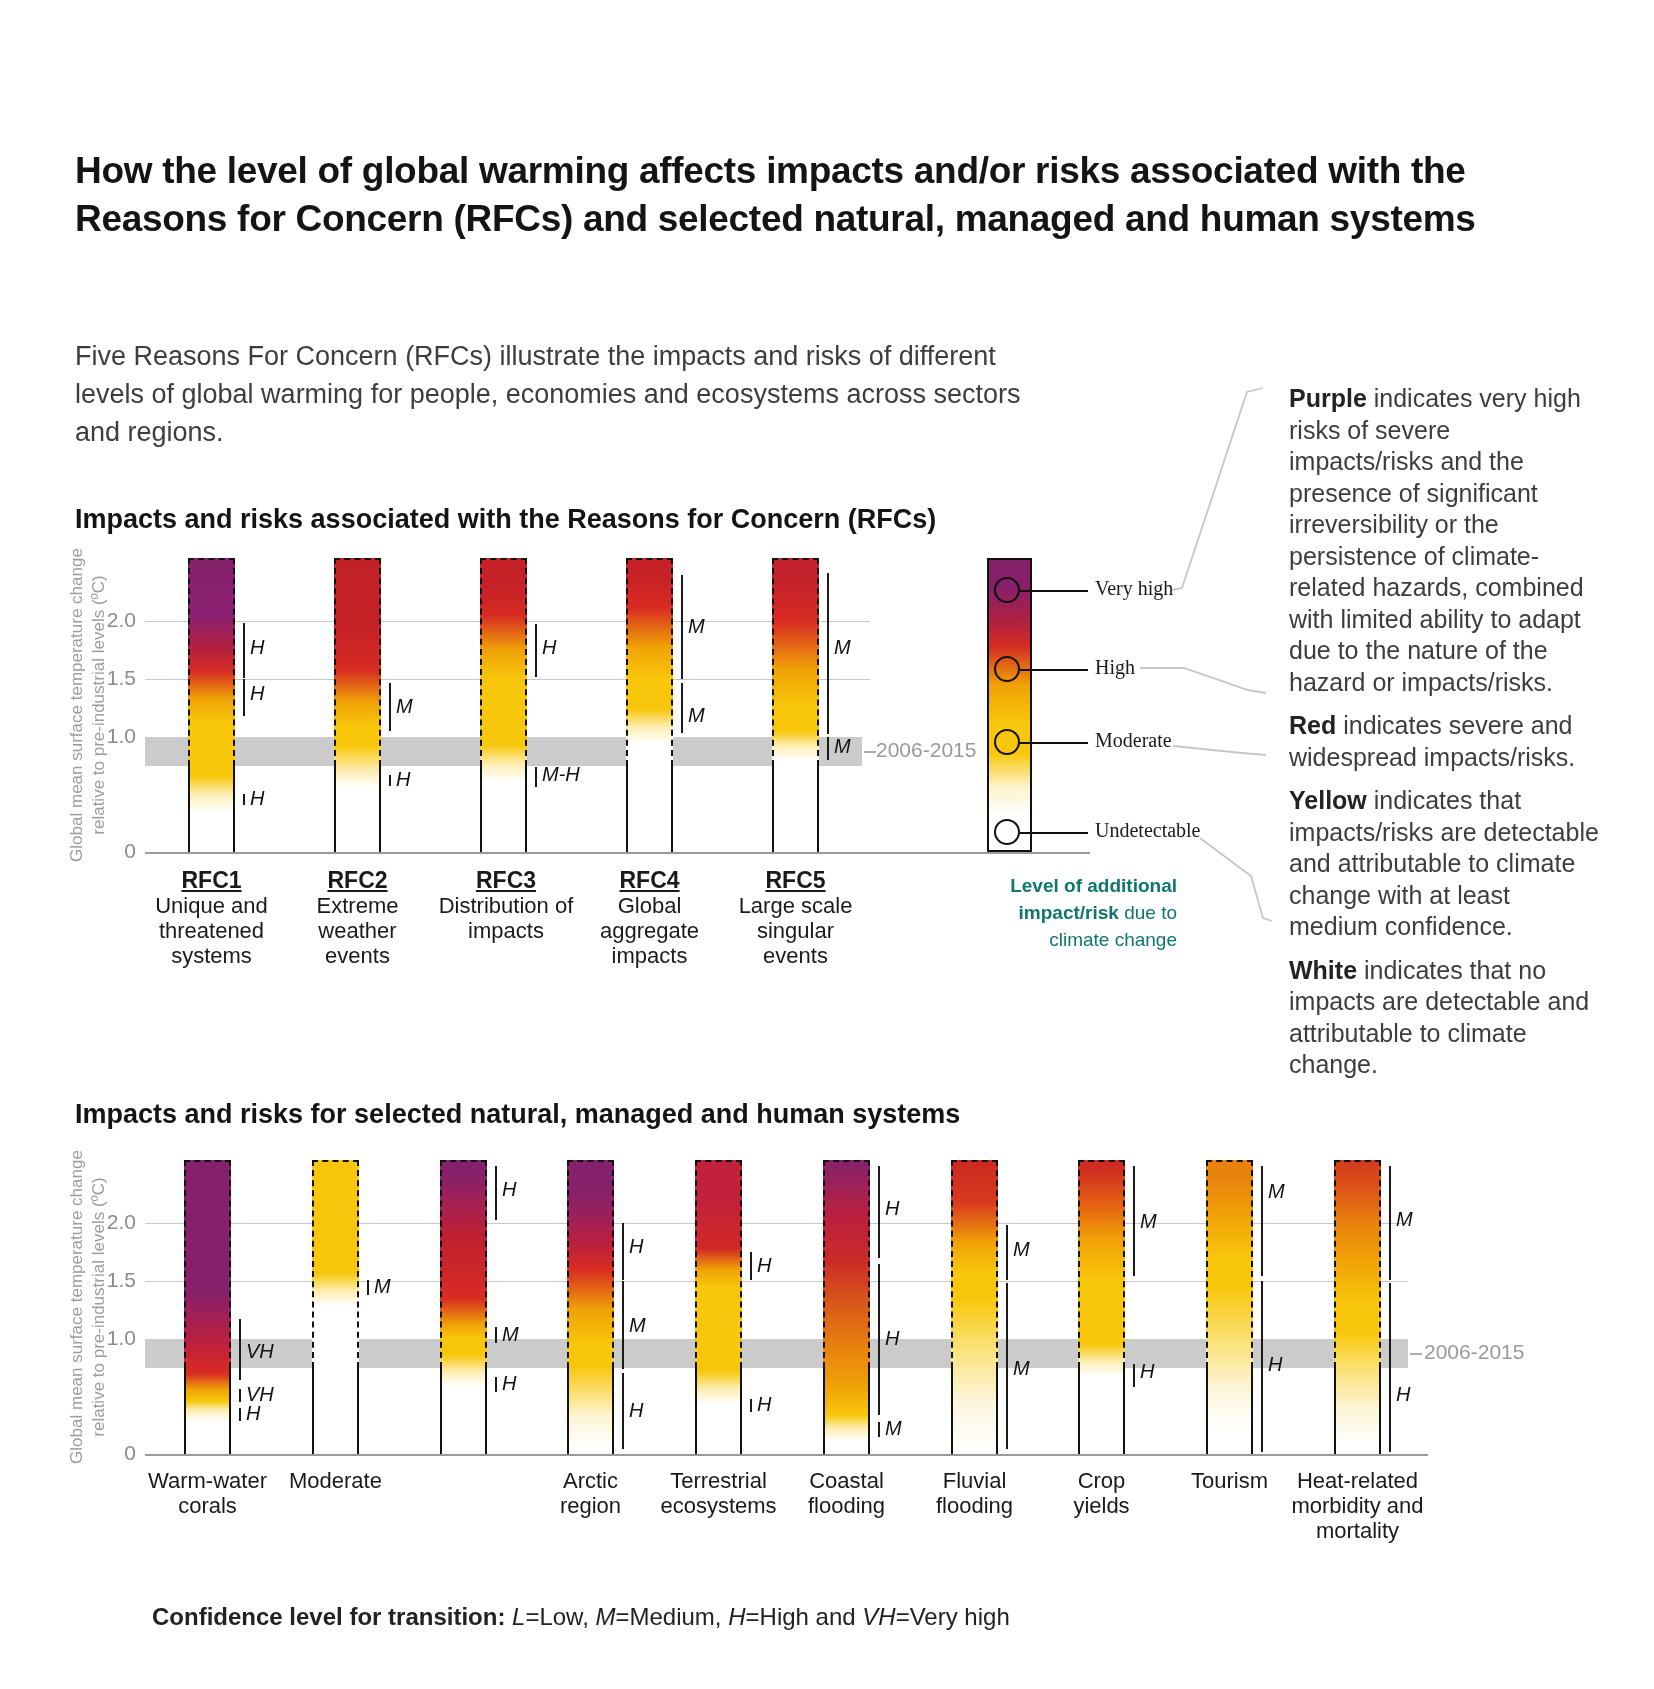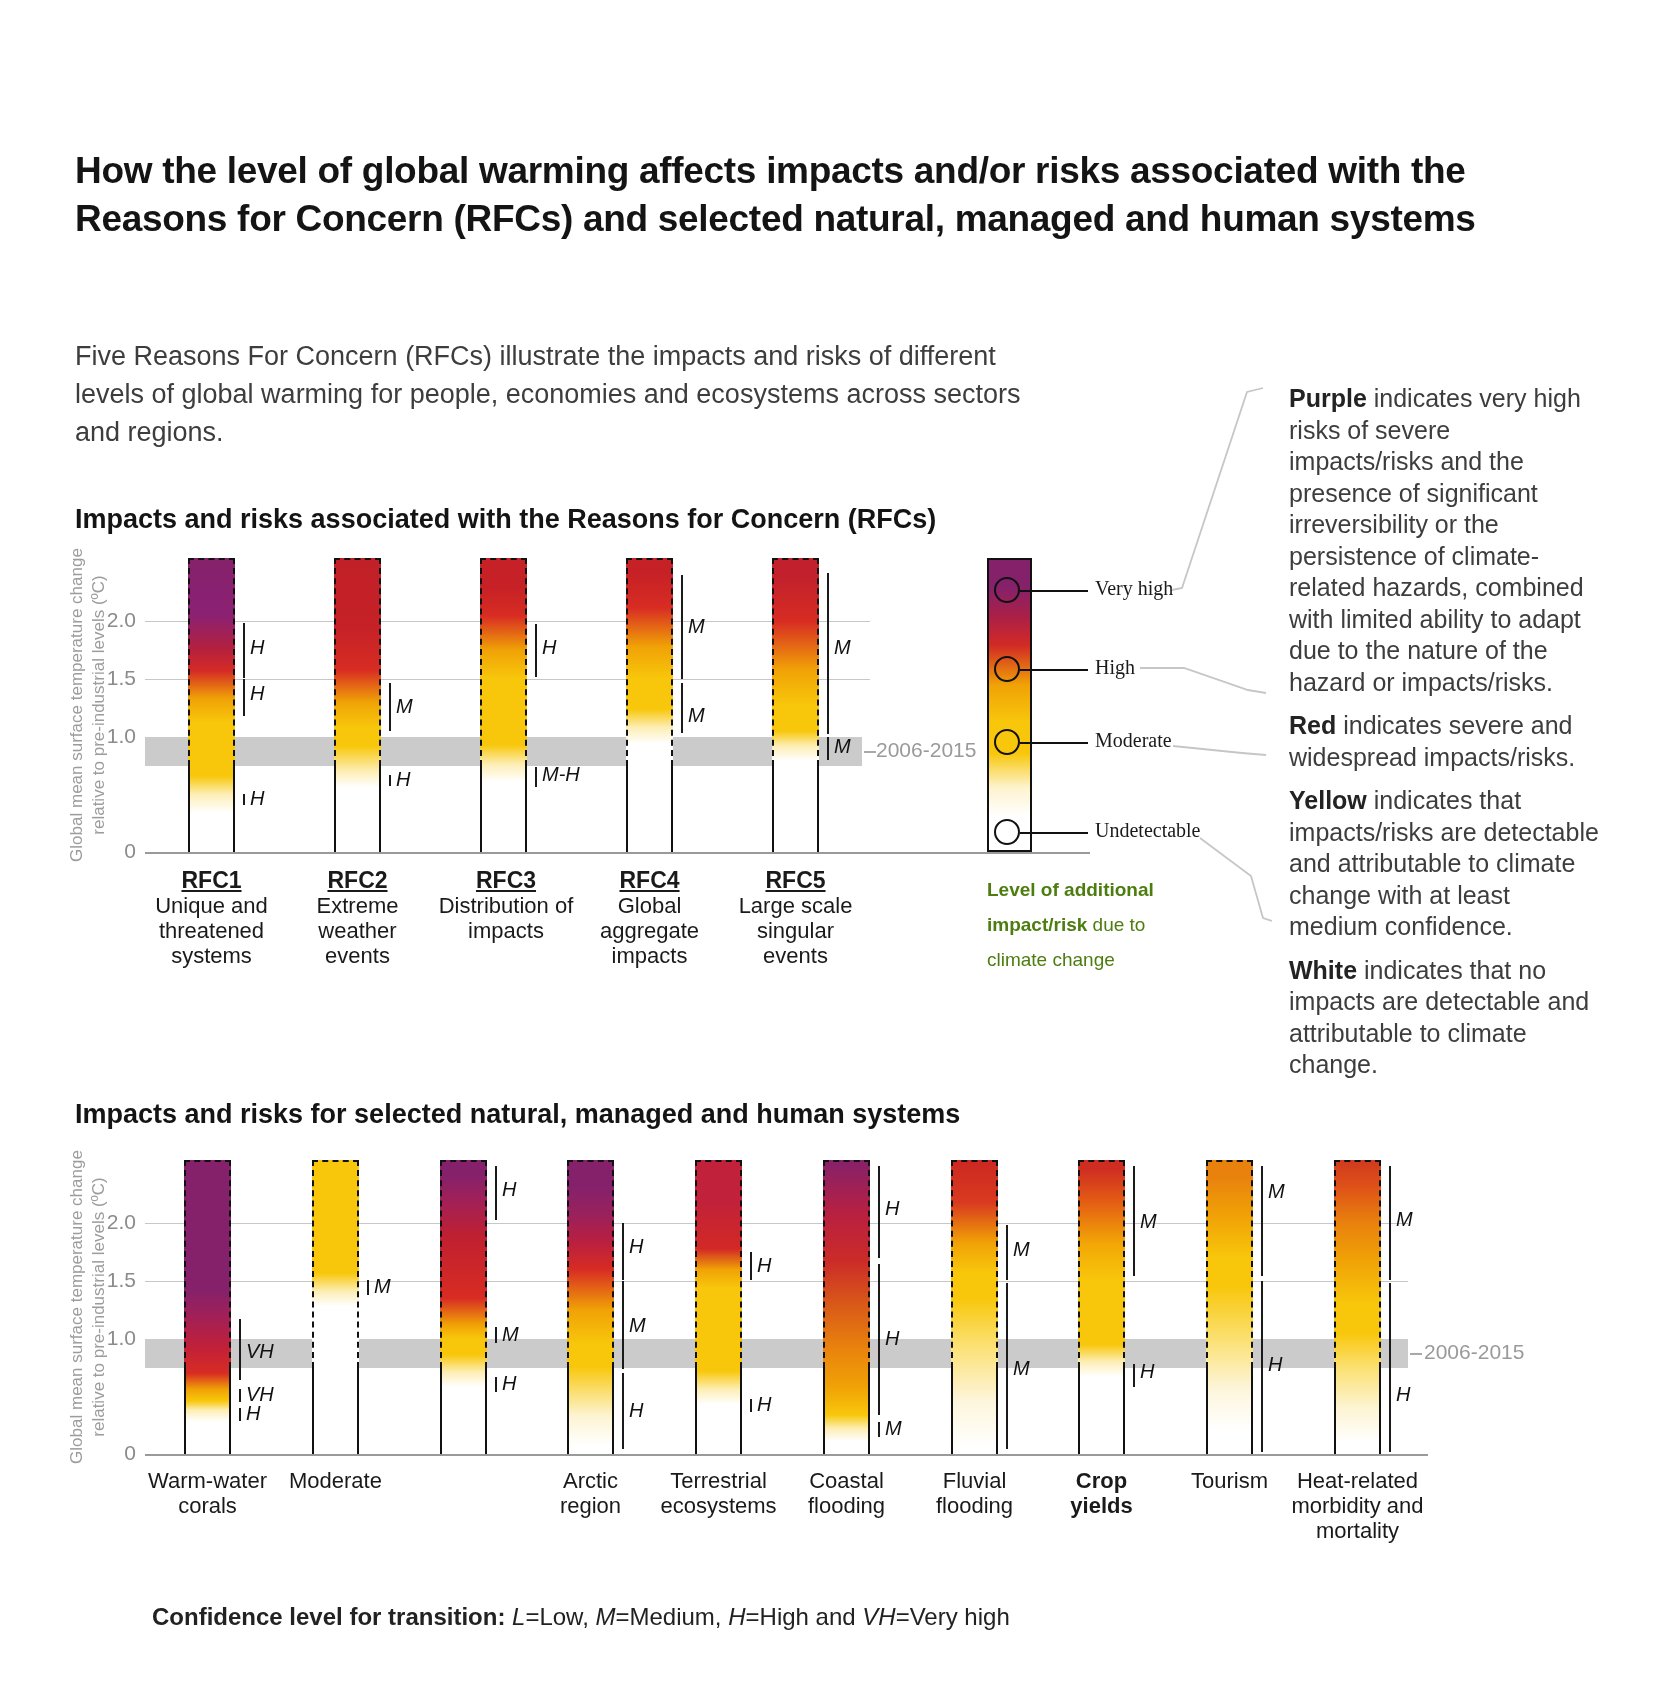--- a/index.html
+++ b/index.html
@@ -27,21 +27,21 @@
         border-left:2px solid #111;border-right:2px solid #111;}
   .marker-line{position:absolute;width:0;border-left:2px solid #1a1a1a;}
   .marker-label{position:absolute;font-style:italic;font-size:20px;color:#111;white-space:nowrap;}
   .bar-label{position:absolute;text-align:center;font-size:22px;line-height:25px;color:#1a1a1a;}
   .bar-label .nm{font-weight:bold;font-size:23px;text-decoration:underline;}
   #legend-bar{position:absolute;box-sizing:border-box;border:2px solid #111;}
   .lg-circle{position:absolute;width:26px;height:26px;border:2.5px solid #111;border-radius:50%;
         background:transparent;box-sizing:border-box;}
   .lg-line{position:absolute;height:0;border-top:2px solid #111;}
   .lg-label{position:absolute;font-size:20px;color:#1a1a1a;white-space:nowrap;}
-  #legend-caption{position:absolute;left:987px;top:872px;width:190px;font-size:19px;line-height:35px;color:#4d7c0f;}
+  #legend-caption{position:absolute;left:987px;top:872px;width:190px;font-size:19px;line-height:27px;color:#0f766e;text-align:right;}
   #legend-caption .b{font-weight:bold;}
   #risk-text{position:absolute;left:1277px;top:371px;width:334px;font-size:25px;line-height:31.5px;color:#3d3d3d;}
   #risk-text p{margin:12px;}
   #risk-text .b{font-weight:bold;color:#232323;}
   #connectors{position:absolute;left:0;top:0;pointer-events:none;}
   #footnote{position:absolute;left:152px;top:1603px;font-size:24px;color:#222;}
   #footnote .b{font-weight:bold;}
   #footnote .i{font-style:italic;}
 </style>
 </head>
@@ -255,21 +255,21 @@
         <div>Fluvial flooding</div>
       </div>
       <div class="bar" style="left: 1078px; top: 1160px; width: 47px; height: 294px; background: linear-gradient(to top, rgb(255, 255, 255) 0%, rgb(255, 255, 255) 26.27%, rgb(253, 238, 181) 31.37%, rgb(248, 199, 11) 37.25%, rgb(248, 199, 11) 58.82%, rgb(242, 166, 6) 71.76%, rgb(228, 94, 19) 85.49%, rgb(207, 44, 34) 97.25%, rgb(207, 44, 34) 100%);">
         <div class="dash" style="height: 70.5882%;"></div>
         <div class="solid" style="top: 70.5882%;"></div>
       </div>
       <div class="marker-line" style="left: 1133px; top: 1165.76px; height: 110.682px;"></div>
       <div class="marker-label" style="left: 1140px; top: 1210.41px;">M</div>
       <div class="marker-line" style="left: 1133px; top: 1364.07px; height: 23.0588px;"></div>
       <div class="marker-label" style="left: 1140px; top: 1360.29px;">H</div>
-      <div class="bar-label" style="left: 1051.5px; top: 1468px; width: 100px; font-weight: bold;">
+      <div class="bar-label" style="left: 1051.5px; top: 1468px; width: 100px;">
         <div>Crop yields</div>
       </div>
       <div class="bar" style="left: 1206px; top: 1160px; width: 47px; height: 294px; background: linear-gradient(to top, rgb(255, 255, 255) 0%, rgb(255, 255, 255) 7.84%, rgb(253, 246, 221) 21.57%, rgb(251, 224, 113) 39.22%, rgb(248, 199, 11) 56.86%, rgb(248, 199, 11) 66.67%, rgb(241, 163, 6) 80.39%, rgb(233, 130, 13) 94.12%, rgb(233, 130, 13) 100%);">
         <div class="dash" style="height: 70.5882%;"></div>
         <div class="solid" style="top: 70.5882%;"></div>
       </div>
       <div class="marker-line" style="left: 1261px; top: 1165.76px; height: 110.682px;"></div>
       <div class="marker-label" style="left: 1268px; top: 1180.44px;">M</div>
       <div class="marker-line" style="left: 1261px; top: 1281.06px; height: 170.635px;"></div>
       <div class="marker-label" style="left: 1268px; top: 1353.38px;">H</div>

